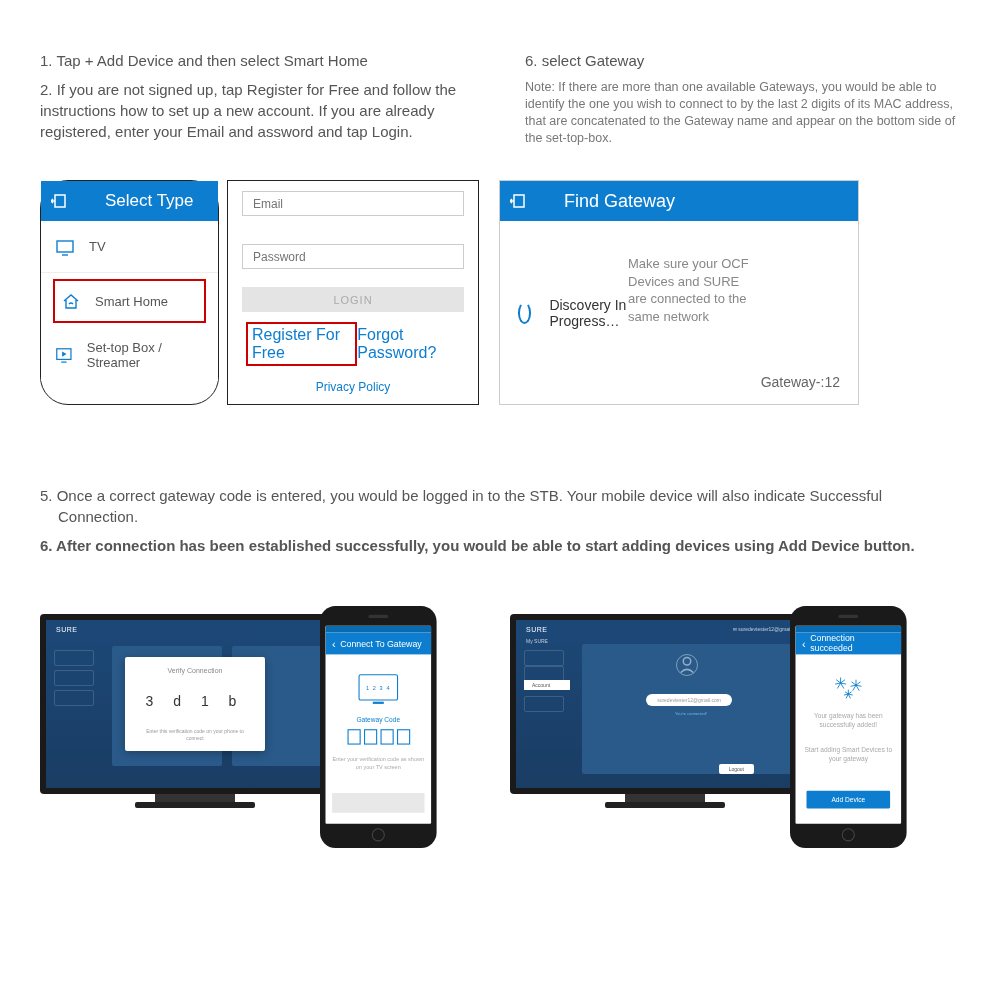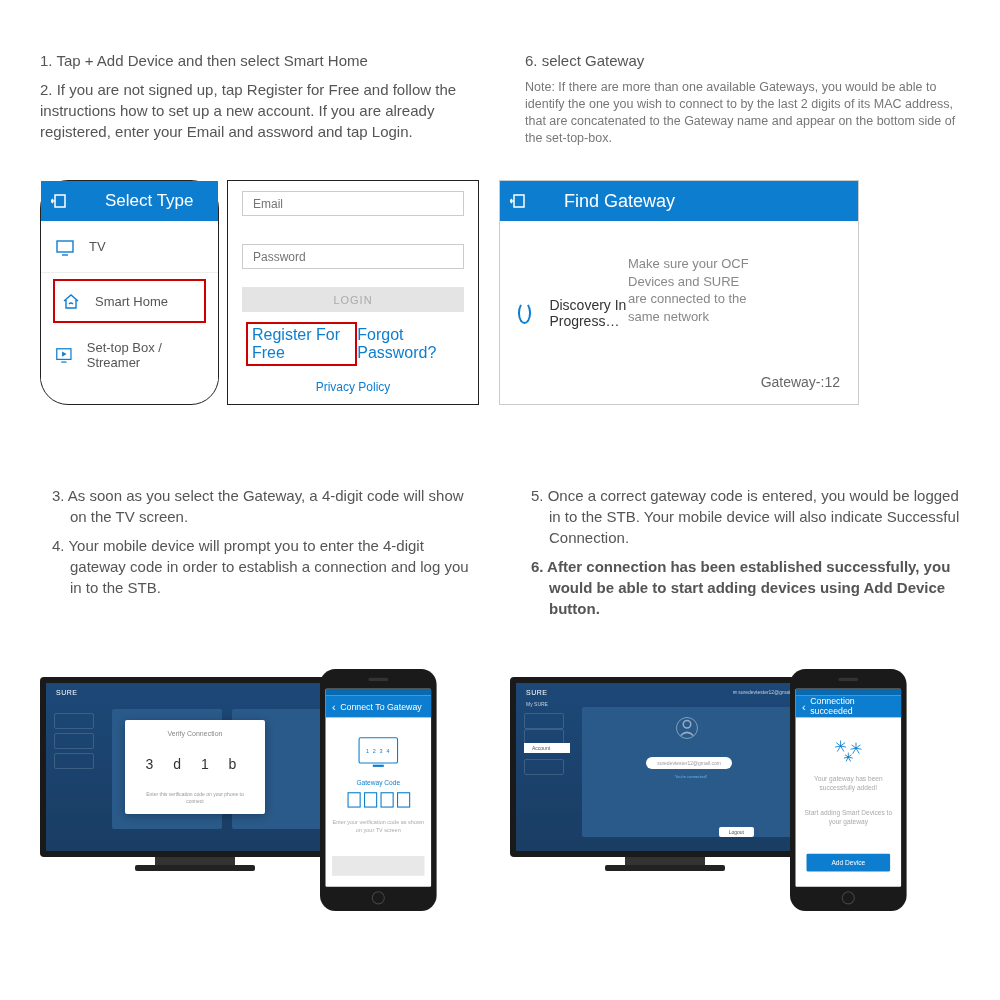--- a/index.html
+++ b/index.html
@@ -175,24 +175,20 @@
             <span style="color:#333;">Discovery In Progress…</span>
           </div>
           <div class="gateway-msg">Make sure your OCF Devices and SURE are connected to the same network</div>
           <div class="gateway-name">Gateway-:12</div>
         </div>
       </div>
     </div>
   </div>
 
   <div class="row section2">
-    <div class="col" style="padding-right:30px; padding-left:12px;">
-      <div class="instr" style="text-indent:-18px; padding-left:18px;">3.  As soon as you select the Gateway, a 4-digit code will show on the TV screen.</div>
-      <div class="instr" style="text-indent:-18px; padding-left:18px;">4. Your mobile device will prompt you to enter the 4-digit gateway code in order to establish a connection and log you in to the STB.</div>
-    </div>
     <div class="col" style="padding-left:0px;">
       <div class="instr" style="text-indent:-18px; padding-left:18px;">5. Once a correct gateway code is entered, you would be logged in to the STB. Your mobile device will also indicate Successful Connection.</div>
       <div class="instr" style="text-indent:-18px; padding-left:18px;font-weight:bold;">6. After connection has been established successfully, you would be able to start adding devices using Add Device button.</div>
     </div>
   </div>
 
   <div class="row" style="margin-top:20px;">
     <div class="col">
       <div class="combo">
 

